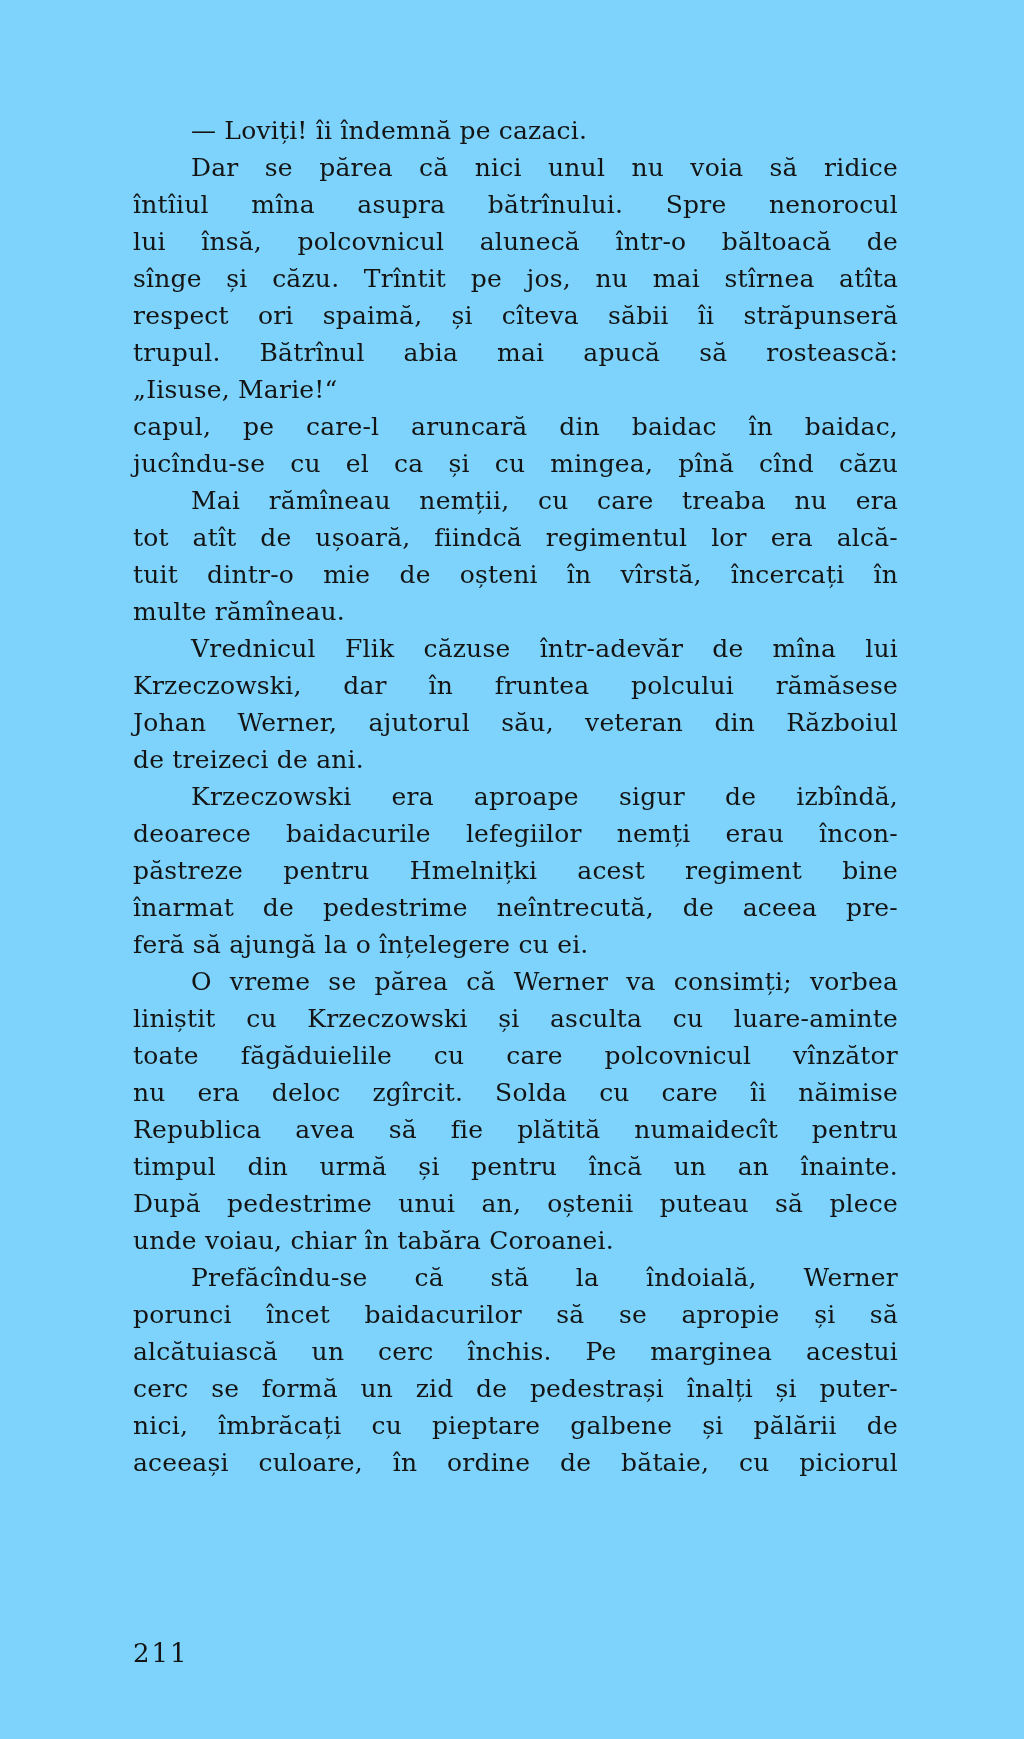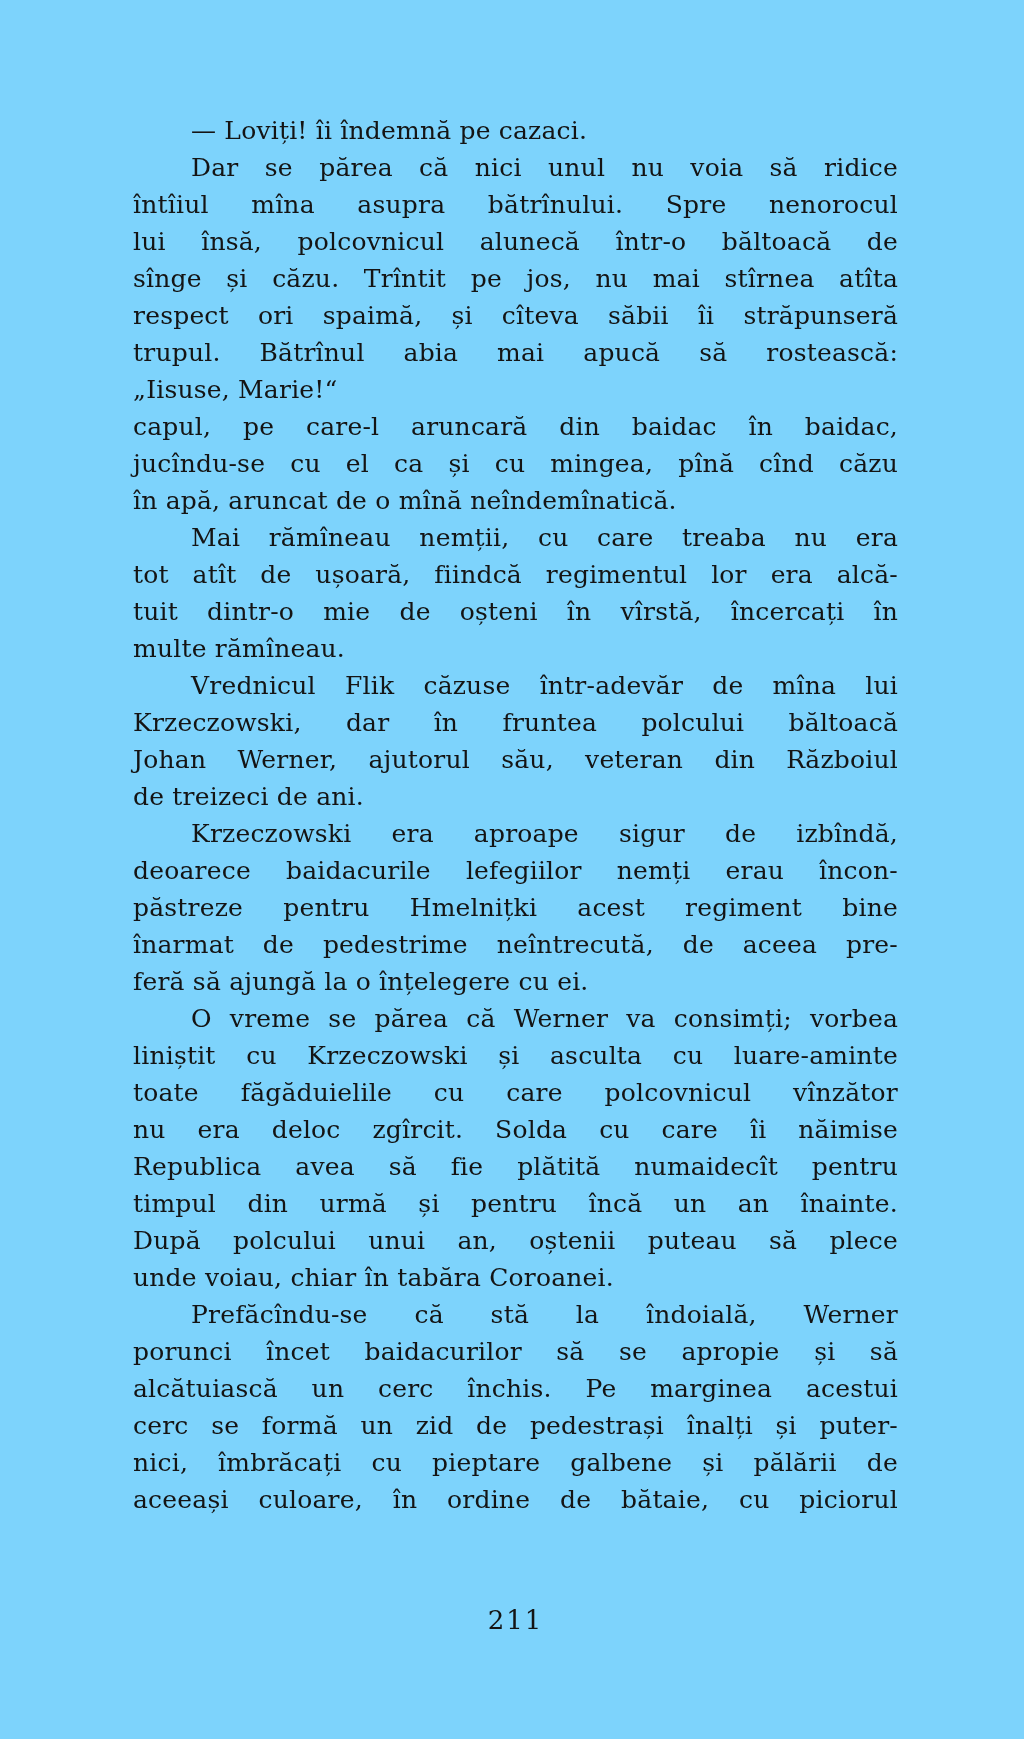--- a/index.html
+++ b/index.html
@@ -42,23 +42,23 @@
     text-align: justify;
     text-align-last: justify;
     -moz-text-align-last: justify;
   }
   .line.indent {
     padding-left: 58px;
   }
   .page-number {
     position: absolute;
     left: 133px;
-    top: 1602px;
+    top: 1635px;
     width: 765px;
-    text-align: center;
+    text-align: left;
     font-size: 26px;
     line-height: 37px;
     letter-spacing: 2px;
   }
 </style>
 </head>
 <body>
 
 <div class="page">
   <div class="page-text" id="page-text">
@@ -70,49 +70,48 @@
         <div class="line justify">întîiul mîna asupra bătrînului. Spre nenorocul</div>
         <div class="line justify">lui însă, polcovnicul alunecă într-o băltoacă de</div>
         <div class="line justify">sînge și căzu. Trîntit pe jos, nu mai stîrnea atîta</div>
         <div class="line justify">respect ori spaimă, și cîteva săbii îi străpunseră</div>
         <div class="line justify">trupul. Bătrînul abia mai apucă să rostească:</div>
         <div class="line">„Iisuse, Marie!“</div>
       </div>
       <div class="paragraph">
         <div class="line justify">capul, pe care-l aruncară din baidac în baidac,</div>
         <div class="line justify">jucîndu-se cu el ca și cu mingea, pînă cînd căzu</div>
-        <div class="line">în apă, aruncat de o mînă neîndemînatică.</div>
       </div>
       <div class="paragraph">
         <div class="line indent justify">Mai rămîneau nemții, cu care treaba nu era</div>
         <div class="line justify">tot atît de ușoară, fiindcă regimentul lor era alcă-</div>
         <div class="line justify">tuit dintr-o mie de oșteni în vîrstă, încercați în</div>
         <div class="line">multe rămîneau.</div>
       </div>
       <div class="paragraph">
         <div class="line indent justify">Vrednicul Flik căzuse într-adevăr de mîna lui</div>
-        <div class="line justify">Krzeczowski, dar în fruntea polcului băltoacă</div>
+        <div class="line justify">Krzeczowski, dar în fruntea polcului rămăsese</div>
         <div class="line justify">Johan Werner, ajutorul său, veteran din Războiul</div>
         <div class="line">de treizeci de ani.</div>
       </div>
       <div class="paragraph">
         <div class="line indent justify">Krzeczowski era aproape sigur de izbîndă,</div>
         <div class="line justify">deoarece baidacurile lefegiilor nemți erau încon-</div>
         <div class="line justify">păstreze pentru Hmelnițki acest regiment bine</div>
         <div class="line justify">înarmat de pedestrime neîntrecută, de aceea pre-</div>
         <div class="line">feră să ajungă la o înțelegere cu ei.</div>
       </div>
       <div class="paragraph">
         <div class="line indent justify">O vreme se părea că Werner va consimți; vorbea</div>
         <div class="line justify">liniștit cu Krzeczowski și asculta cu luare-aminte</div>
         <div class="line justify">toate făgăduielile cu care polcovnicul vînzător</div>
         <div class="line justify">nu era deloc zgîrcit. Solda cu care îi năimise</div>
         <div class="line justify">Republica avea să fie plătită numaidecît pentru</div>
         <div class="line justify">timpul din urmă și pentru încă un an înainte.</div>
-        <div class="line justify">După polcului unui an, oștenii puteau să plece</div>
+        <div class="line justify">După pedestrime unui an, oștenii puteau să plece</div>
         <div class="line">unde voiau, chiar în tabăra Coroanei.</div>
       </div>
       <div class="paragraph">
         <div class="line indent justify">Prefăcîndu-se că stă la îndoială, Werner</div>
         <div class="line justify">porunci încet baidacurilor să se apropie și să</div>
         <div class="line justify">alcătuiască un cerc închis. Pe marginea acestui</div>
         <div class="line justify">cerc se formă un zid de pedestrași înalți și puter-</div>
         <div class="line justify">nici, îmbrăcați cu pieptare galbene și pălării de</div>
         <div class="line justify">aceeași culoare, în ordine de bătaie, cu piciorul</div>
       </div>

